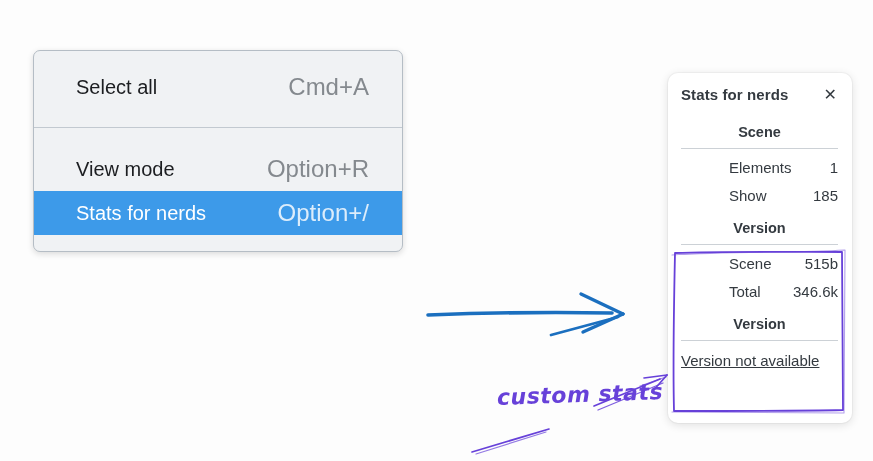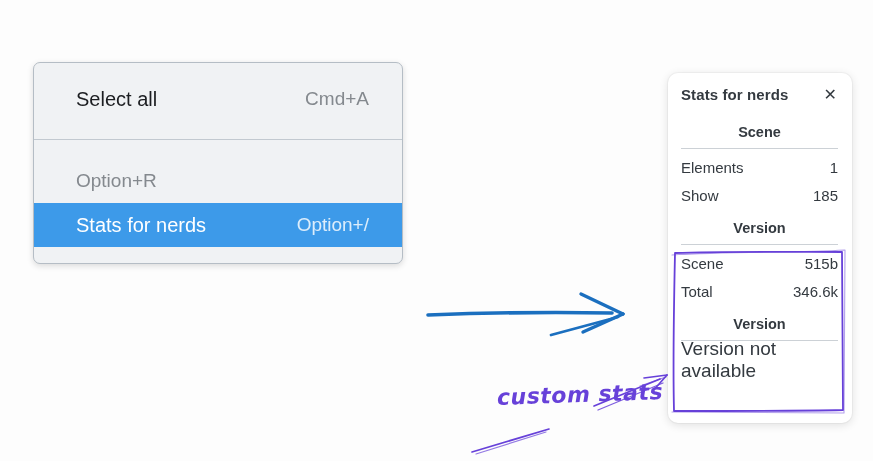--- a/index.html
+++ b/index.html
@@ -26,30 +26,29 @@
   }
 
   
   .context-menu{
     position:absolute;left:33px;top:50px;width:370px;
     background:var(--menu-bg);
     border:1px solid var(--menu-border);
     border-radius:7px;
     padding:14px 0 16px 0;
     box-shadow:0 2px 6px rgba(0,0,0,.14);
-    margin-top:12px;
   }
   .menu-item{
     height:44px;
     display:flex;align-items:center;justify-content:space-between;
     padding:0 33px 0 42px;
     font-size:20px;color:var(--menu-text);
     cursor:default;
   }
-  .menu-item .shortcut{font-size:19px;color:var(--shortcut-text);}
+  .menu-item .shortcut{font-size:24px;color:var(--shortcut-text);}
   .menu-item.highlighted{background:var(--highlight-bg);color:var(--highlight-text);}
   .menu-item.highlighted .shortcut{color:rgba(255,255,255,.82);}
   .menu-separator{
     border:none;border-top:1px solid var(--menu-separator);
     margin:18px 0 19px 0;height:0;
   }
 
   
   .stats-panel{
     position:absolute;left:668px;top:73px;width:184px;height:350px;
@@ -68,23 +67,23 @@
   }
   .section-heading{
     text-align:center;font-weight:bold;font-size:14.5px;margin-top:21px;
   }
   .section-heading.tight{margin-top:11px;}
   .panel-divider{
     border:none;border-top:1px solid var(--panel-divider);
     margin:8px 0 4px 0;height:0;
   }
   .stat-row{
-    height:28px;display:flex;align-items:center;justify-content:space-between;
+    height:28px;display:flex;align-items:center;justify-content:space-between;margin-left:48px;
   }
-  .stat-message{height:30px;display:flex;align-items:center;font-size:19px;}
+  .stat-message{height:30px;display:flex;align-items:center;font-size:15px;text-decoration:underline;}
 
   
   .overlay{
     position:absolute;left:0;top:0;width:873px;height:461px;
     pointer-events:none;
   }
   .annotation-text{
     position:absolute;left:497px;top:382px;
     font-family:"DejaVu Sans",sans-serif;font-style:italic;font-weight:600;
     font-size:22px;letter-spacing:.5px;
@@ -96,20 +95,21 @@
 </head>
 <body>
 
 <div class="context-menu">
   <div class="menu-item">
     <span class="label">Select all</span>
     <span class="shortcut">Cmd+A</span>
   </div>
   <hr class="menu-separator">
   <div class="menu-item">
+    <span class="label">View mode</span>
     <span class="shortcut">Option+R</span>
   </div>
   <div class="menu-item highlighted">
     <span class="label">Stats for nerds</span>
     <span class="shortcut">Option+/</span>
   </div>
 </div>
 
 <div class="stats-panel">
   <div class="panel-header">

